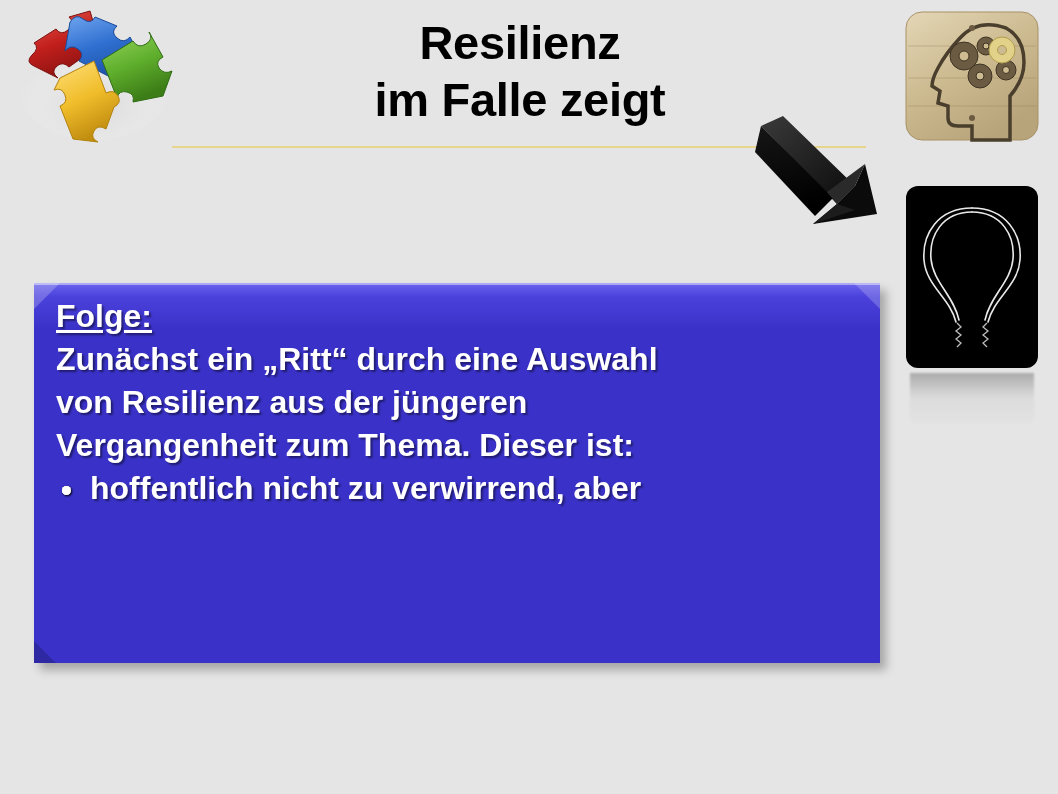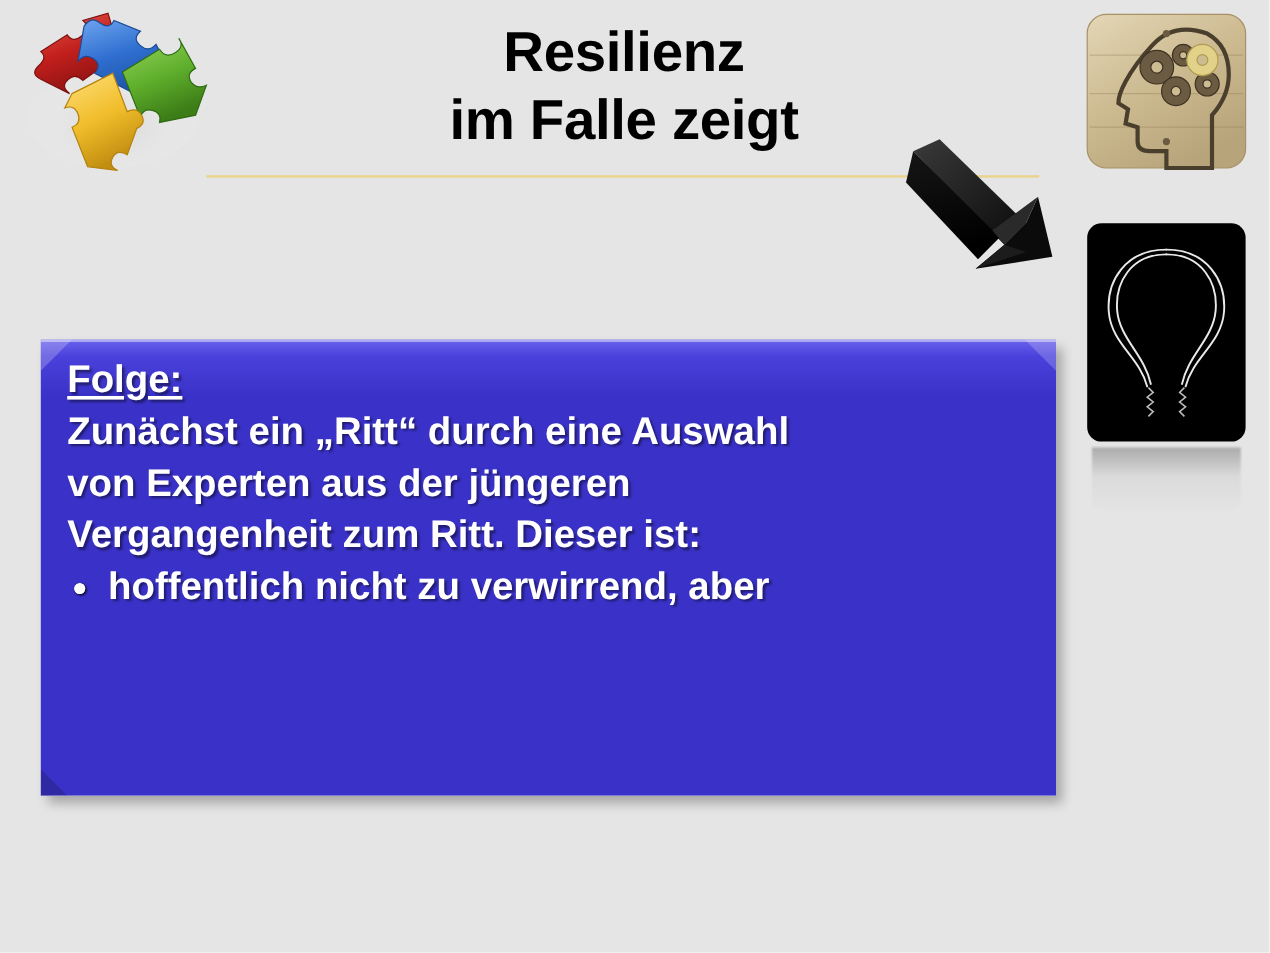--- a/index.html
+++ b/index.html
@@ -324,22 +324,22 @@
   <div class="content-box">
     <div class="bevel-tl"></div>
     <div class="bevel-tr"></div>
     <div class="bevel-bl"></div>
 
     <div class="box-text">
       <div>
         <span class="lead-heading">Folge:</span>
       </div>
       <p class="lead-para">Zunächst ein „Ritt“ durch eine Auswahl</p>
-      <p class="lead-para">von Experten aus der jüngeren</p>
-      <p class="lead-para">Vergangenheit zum Ritt. Dieser ist:</p>
+      <p class="lead-para">von Resilienz aus der jüngeren</p>
+      <p class="lead-para">Vergangenheit zum Thema. Dieser ist:</p>
 
       <ul class="bullet-list">
         <li>
           <span class="dot"></span>
         </li>
         <li>
           <span class="dot"></span>
         </li>
         <li>
           <span class="dot"></span>

